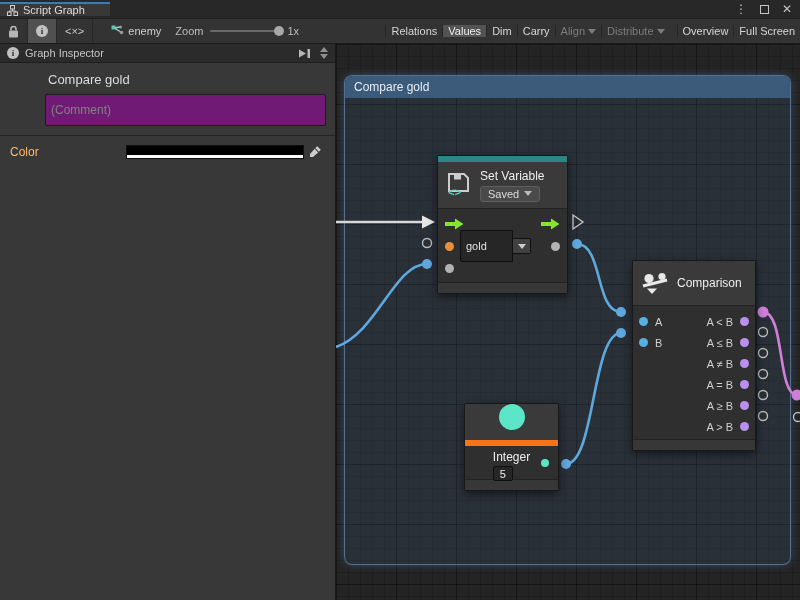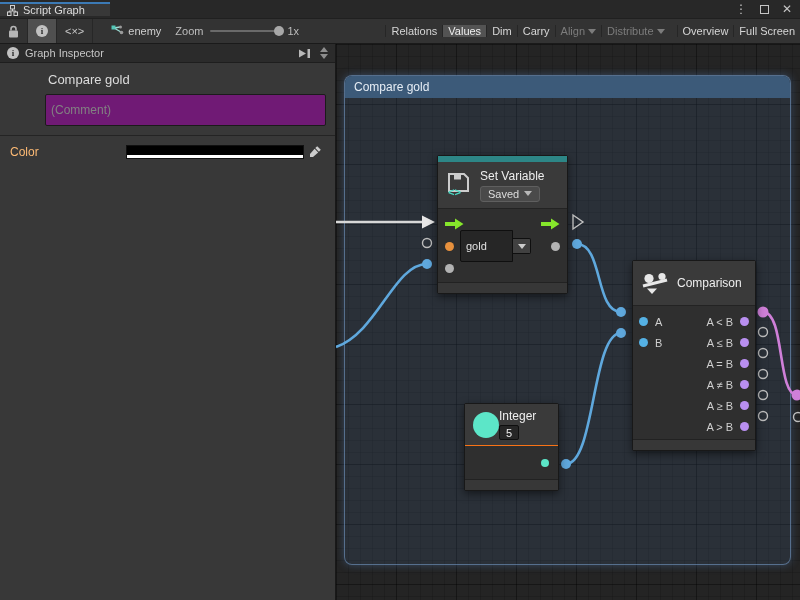--- a/index.html
+++ b/index.html
@@ -98,21 +98,21 @@
   
   .comparison { left:296px; top:216px; width:124px; }
   .cmp-header { height:45px; background:#3a3a3a; border-bottom:1px solid #232323; display:flex; align-items:center; gap:8px; padding:0 9px; }
   .cmp-title { font-size:12px; color:#eee; }
   .cmp-body { padding:5px 0 2px 0; }
   .cmp-row { height:21px; display:flex; align-items:center; padding:0 6px; gap:7px; color:#cfcfcf; }
   .cmp-right { margin-left:auto; display:flex; align-items:center; gap:7px; }
 
   
   .integer { left:128px; top:359px; width:95px; }
-  .int-header { height:42px; background:#3a3a3a; border-bottom:1px solid #f97316; display:flex; align-items:center; gap:0; padding:0 8px; }
+  .int-header { height:42px; background:#3a3a3a; border-bottom:6px solid #f97316; display:flex; align-items:center; gap:20px; padding:0 8px;flex-direction:column; }
   .int-circle { width:26px; height:26px; border-radius:50%; background:#5ce6c8; flex:0 0 26px; }
   .int-col { display:flex; flex-direction:column; gap:2px; }
   .int-title { font-size:12px; color:#eee; }
   .int-value { width:20px; height:15px; background:#262626; border:1px solid #0f0f0f; border-radius:2px;
                color:#eee; display:flex; align-items:center; justify-content:center; font-size:11px; }
   .int-body { height:33px; display:flex; align-items:center; justify-content:flex-end; padding-right:9px; }
 </style>
 </head>
 <body>
 
@@ -335,27 +335,27 @@
           <div class="cmp-row">
             <span class="dot" style="background:#55b1e4"></span>
             <span>B</span>
             <span class="cmp-right">
               <span>A ≤ B</span>
               <span class="dot" style="background:#b98ff0"></span>
             </span>
           </div>
           <div class="cmp-row">
             <span class="cmp-right">
+              <span>A ≠ B</span>
+              <span class="dot" style="background:#b98ff0"></span>
+            </span>
+          </div>
+          <div class="cmp-row">
+            <span class="cmp-right">
               <span>A = B</span>
-              <span class="dot" style="background:#b98ff0"></span>
-            </span>
-          </div>
-          <div class="cmp-row">
-            <span class="cmp-right">
-              <span>A ≠ B</span>
               <span class="dot" style="background:#b98ff0"></span>
             </span>
           </div>
           <div class="cmp-row">
             <span class="cmp-right">
               <span>A ≥ B</span>
               <span class="dot" style="background:#b98ff0"></span>
             </span>
           </div>
           <div class="cmp-row">

